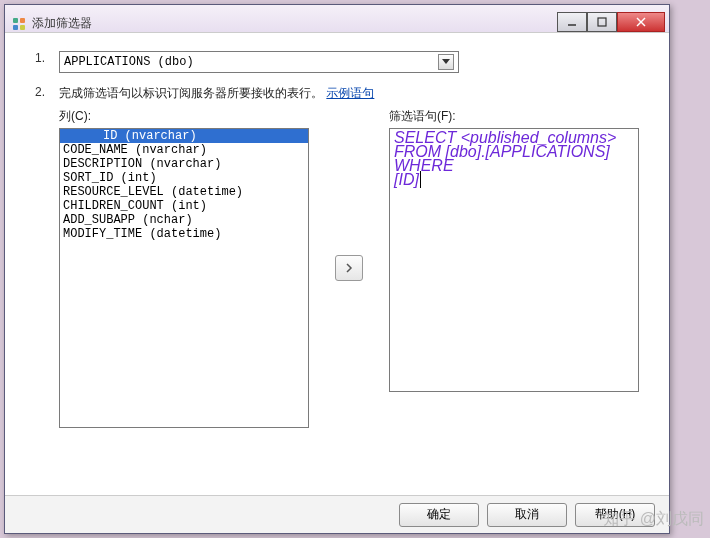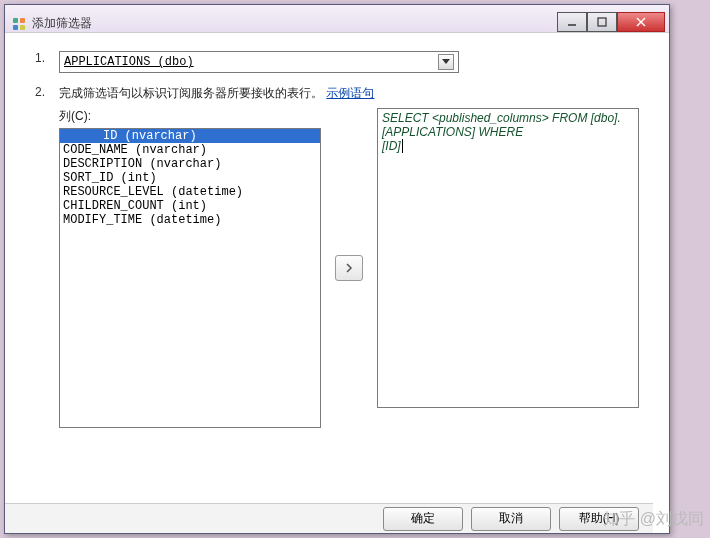--- a/index.html
+++ b/index.html
@@ -11,34 +11,34 @@
     .win-buttons { display: flex; gap: 0; }
     .win-btn { width: 30px; height: 20px; border: 1px solid #555; background: linear-gradient(to bottom, #f0f0f4, #d0d0d8); display: flex; align-items: center; justify-content: center; font-size: 11px; cursor: pointer; }
     .win-btn.close { width: 48px; background: linear-gradient(to bottom, #e88, #c33); color: #fff; border-color: #a22; }
     .win-btn svg { width: 10px; height: 10px; }
     .content { padding: 18px 30px 0 30px; height: calc(100% - 28px - 46px); overflow: hidden; }
     .step { display: flex; margin-bottom: 12px; }
     .step-num { width: 24px; color: #333; }
     .step-body { flex: 1; }
     .step-text { margin-bottom: 6px; color: #222; }
     .link { color: #0645ad; text-decoration: underline; cursor: pointer; margin-top: 24px; }
-    .dropdown { width: 400px; height: 22px; border: 1px solid #7a7a7a; background: #fff; display: flex; align-items: center; padding: 0 4px; font-family: "Courier New", monospace; font-size: 12px; cursor: pointer; text-decoration: underline; }
+    .dropdown { width: 400px; height: 22px; border: 1px solid #7a7a7a; background: #fff; display: flex; align-items: center; padding: 0 4px; font-family: "Courier New", monospace; font-size: 12px; cursor: pointer; }
     .dropdown .dd-text { flex: 1; }
     .dropdown .dd-arrow { width: 16px; height: 16px; border: 1px solid #888; background: linear-gradient(#fff,#ddd); display: flex; align-items: center; justify-content: center; }
-    .columns-area { display: flex; gap: 12px; margin-top: 4px; justify-content: center; }
+    .columns-area { display: flex; gap: 24px; margin-top: 4px; justify-content: center; }
     .panel { flex: 1; display: flex; flex-direction: column; }
     .panel-label { margin-bottom: 3px; color: #222; }
     .listbox { border: 1px solid #7a7a7a; height: 300px; background: #fff; font-family: "Courier New", monospace; font-size: 12px; overflow: auto; }
     .list-item { padding: 0 3px; line-height: 14px; white-space: nowrap; cursor: default; }
     .list-item.selected { background: #2f6fd0; color: #fff; padding-left: 43px; }
     .middle-btn { align-self: center; width: 28px; height: 26px; border: 1px solid #999; background: linear-gradient(#fdfdfd,#e6e6e6); border-radius: 3px; display: flex; align-items: center; justify-content: center; cursor: pointer; margin: 0 2px; }
-    .textarea { border: 1px solid #7a7a7a; height: 300px; background: #fff; font-family: Arial, sans-serif; font-size: 12px; font-style: italic; padding: 2px 4px; line-height: 14px; color: #14532d; overflow: auto; }
+    .textarea { border: 1px solid #7a7a7a; height: 264px; background: #fff; font-family: Arial, sans-serif; font-size: 16px; font-style: italic; padding: 2px 4px; line-height: 14px; color: #6d28d9; overflow: auto; }
     .cursor-line::after { content: ""; border-left: 1px solid #000; margin-left: 1px; animation: blink 1s steps(1) infinite; }
     @keyframes blink { 50% { opacity: 0; } }
-    .footer { position: absolute; bottom: 0; left: 0; right: 16px; height: 30px; border-top: 1px solid #ccc; background: #f3f3f3; display: flex; align-items: center; justify-content: flex-end; padding: 0 14px; gap: 8px; }
+    .footer { position: absolute; bottom: 0; left: 0; right: 0; height: 38px; border-top: 1px solid #ccc; background: #f3f3f3; display: flex; align-items: center; justify-content: flex-end; padding: 0 14px; gap: 8px; }
     .btn { min-width: 80px; height: 24px; border: 1px solid #8a8a8a; border-radius: 3px; background: linear-gradient(#fdfdfd,#e4e4e4); font-size: 12px; cursor: pointer; padding: 0 10px; }
     .watermark { position: absolute; right: 6px; bottom: 8px; color: #bbb; font-size: 16px; pointer-events: none; }
   </style>
 </head>
 <body>
 
 <div class="window">
   <div class="titlebar">
     <span class="title-icon">
       <svg viewBox="0 0 16 16">
@@ -95,31 +95,33 @@
         <div class="columns-area">
           <div class="panel">
             <div class="panel-label">列(C):</div>
             <div class="listbox" id="columns-list">
                 <div class="list-item selected">ID (nvarchar)</div>
                 <div class="list-item">CODE_NAME (nvarchar)</div>
                 <div class="list-item">DESCRIPTION (nvarchar)</div>
                 <div class="list-item">SORT_ID (int)</div>
                 <div class="list-item">RESOURCE_LEVEL (datetime)</div>
                 <div class="list-item">CHILDREN_COUNT (int)</div>
+                <div class="list-item">ADD_SUBAPP (nchar)</div>
                 <div class="list-item">MODIFY_TIME (datetime)</div>
               </div>
           </div>
 
           <div class="middle-btn">
             <svg width="8" height="10" viewBox="0 0 8 10">
                 <polyline points="2,1 6,5 2,9" fill="none" stroke="#555" stroke-width="1.5"></polyline>
               </svg>
           </div>
 
           <div class="panel">
+            <div class="panel-label">筛选语句(F):</div>
             <div class="textarea">
               <div>SELECT &lt;published_columns&gt; FROM [dbo].[APPLICATIONS] WHERE</div>
               <div class="cursor-line">[ID]</div>
             </div>
           </div>
         </div>
       </div>
     </div>
   </div>
 

